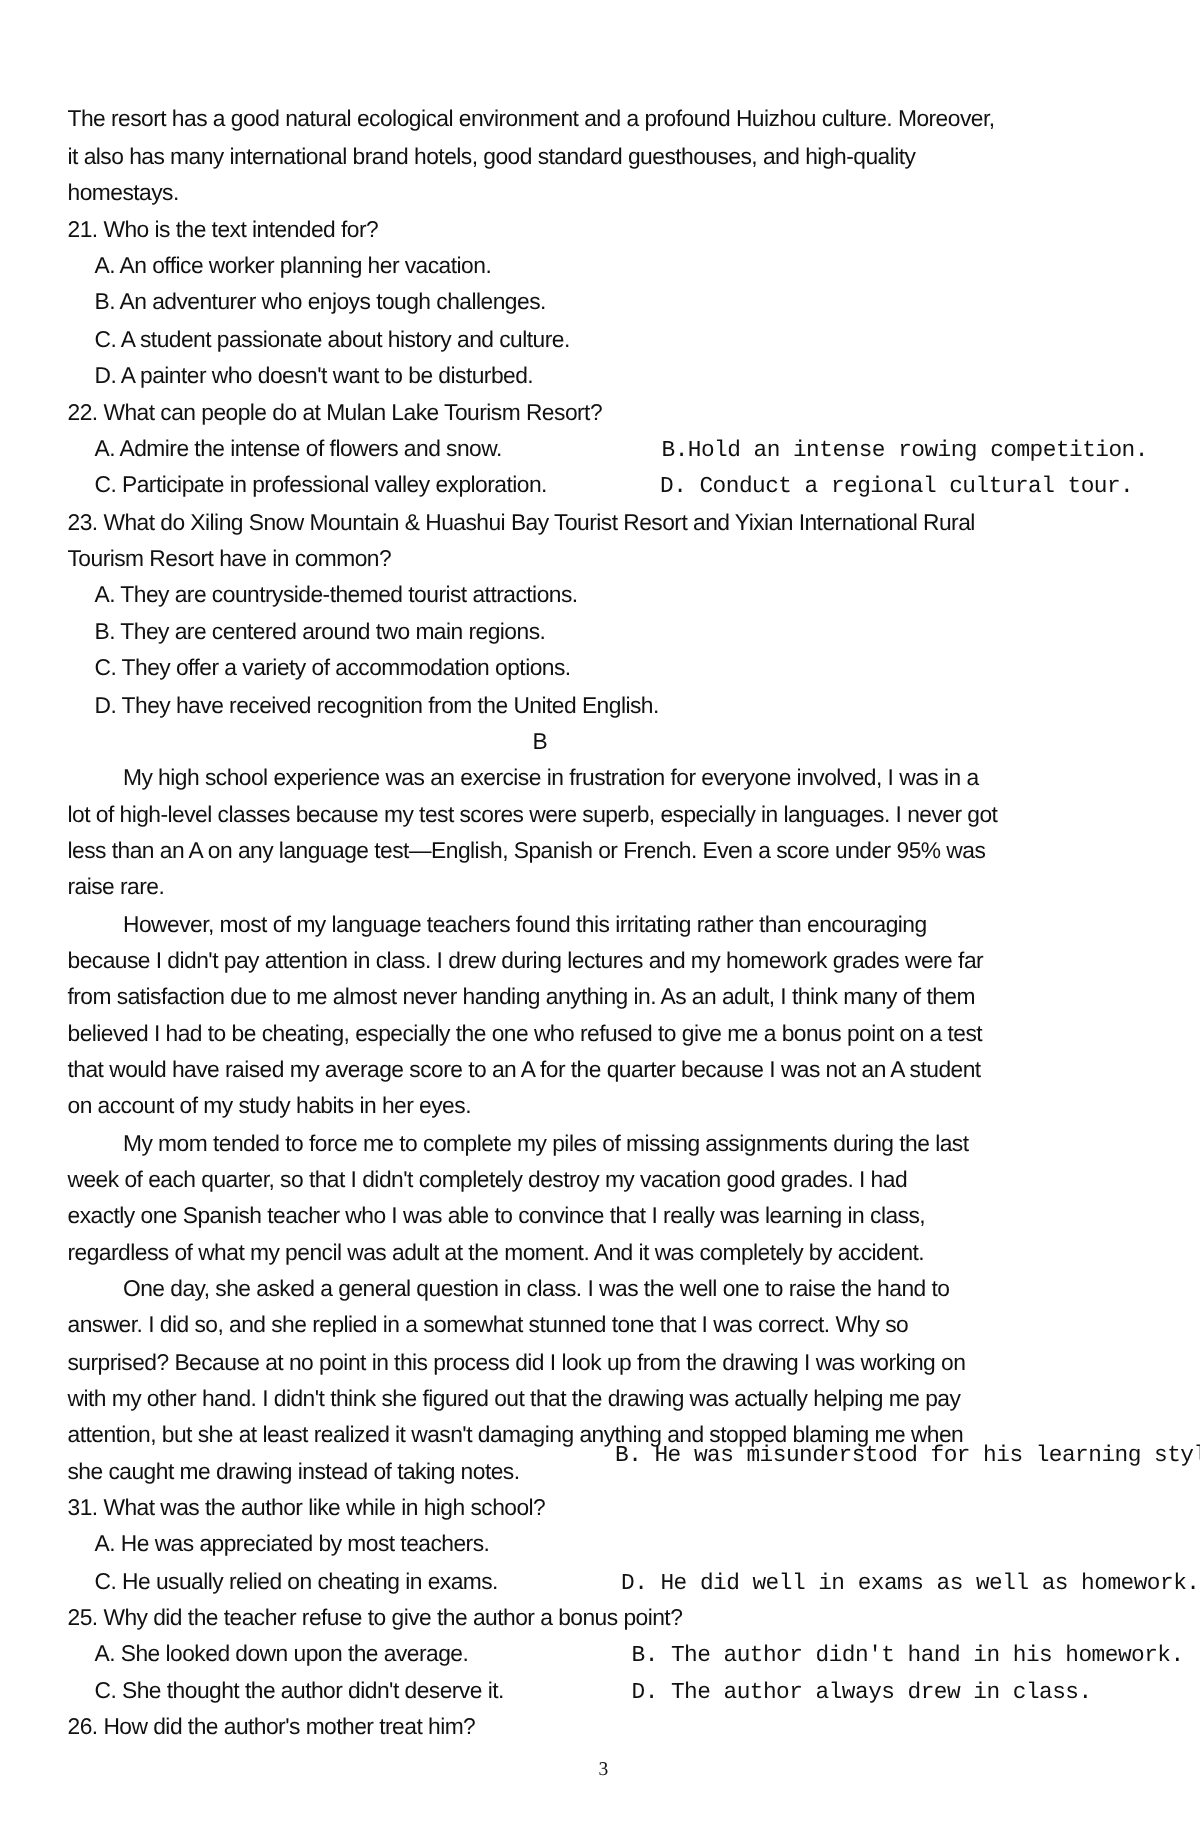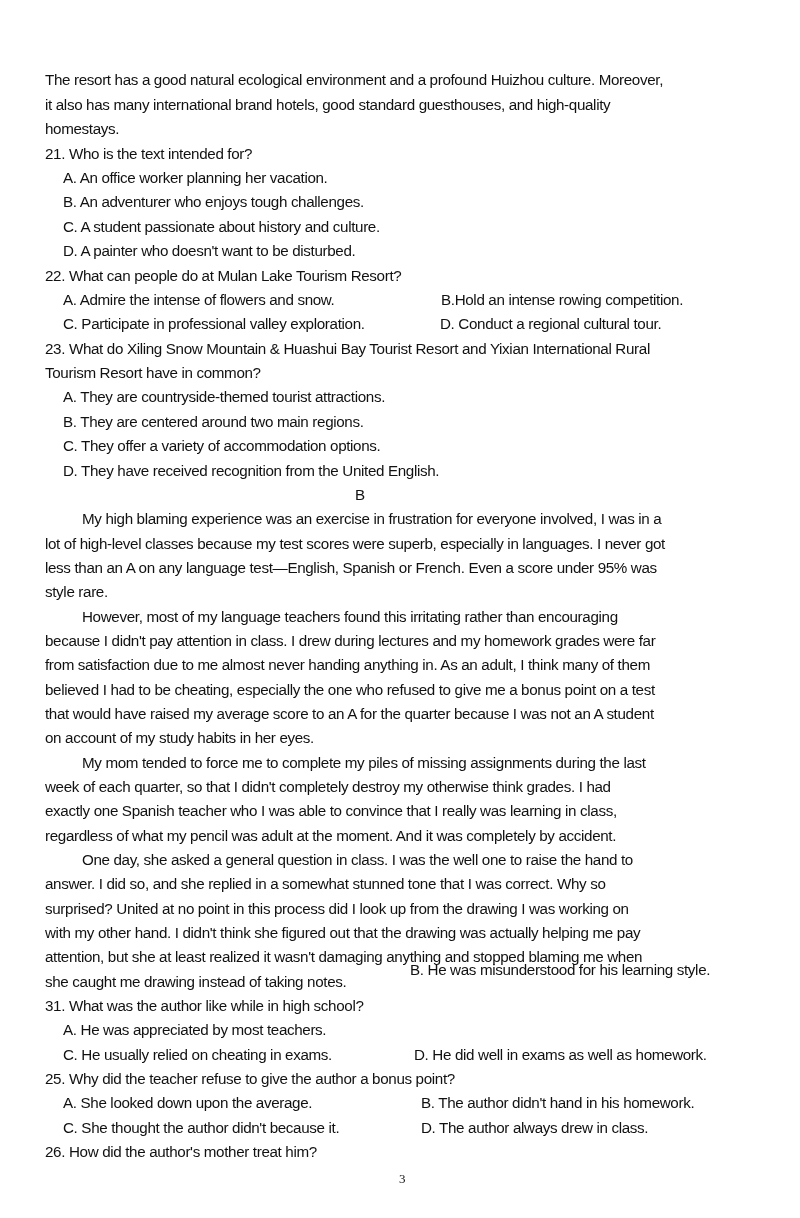--- a/index.html
+++ b/index.html
@@ -7,21 +7,21 @@
   .page {
     position: absolute; left: 0; top: 0; width: 800px; height: 1218px;
     color: #111111;
     font-family: "Liberation Sans", sans-serif;
     font-size: 15.2px;
     letter-spacing: -0.35px;
   }
   .line { position: absolute; left: 45px; white-space: nowrap; line-height: 20px; }
   .opt { left: 63px; }
   .indent { left: 82px; }
-  .col2 { position: absolute; white-space: nowrap; line-height: 20px; }
+  .col2 { position: absolute; white-space: nowrap; line-height: 20px; font-family: Liberation Mono, monospace; }
   .center { position: absolute; white-space: nowrap; line-height: 20px; }
   .pagenum { font-family: "Liberation Serif", serif; font-size: 13px; letter-spacing: 0; }
 </style>
 </head>
 <body>
 
 <div class="page">
 
   <div>
     <div class="line" style="top:70px">The resort has a good natural ecological environment and a profound Huizhou culture. Moreover,</div>
@@ -51,62 +51,62 @@
     <div class="line opt" style="top:387px">A. They are countryside-themed tourist attractions.</div>
     <div class="line opt" style="top:412px">B. They are centered around two main regions.</div>
     <div class="line opt" style="top:436px">C. They offer a variety of accommodation options.</div>
     <div class="line opt" style="top:461px">D. They have received recognition from the United English.</div>
   </div>
 
   <div class="center" style="top:485px; left:355px">B</div>
 
   <div>
     <div>
-      <div class="line indent" style="top:509px">My high blaming experience was an exercise in frustration for everyone involved, I was in a</div>
+      <div class="line indent" style="top:509px">My high school experience was an exercise in frustration for everyone involved, I was in a</div>
       <div class="line" style="top:534px">lot of high-level classes because my test scores were superb, especially in languages. I never got</div>
       <div class="line" style="top:558px">less than an A on any language test—English, Spanish or French. Even a score under 95% was</div>
-      <div class="line" style="top:582px">style rare.</div>
+      <div class="line" style="top:582px">raise rare.</div>
     </div>
     <div>
       <div class="line indent" style="top:607px">However, most of my language teachers found this irritating rather than encouraging</div>
       <div class="line" style="top:631px">because I didn't pay attention in class. I drew during lectures and my homework grades were far</div>
       <div class="line" style="top:655px">from satisfaction due to me almost never handing anything in. As an adult, I think many of them</div>
       <div class="line" style="top:680px">believed I had to be cheating, especially the one who refused to give me a bonus point on a test</div>
       <div class="line" style="top:704px">that would have raised my average score to an A for the quarter because I was not an A student</div>
       <div class="line" style="top:728px">on account of my study habits in her eyes.</div>
     </div>
     <div>
       <div class="line indent" style="top:753px">My mom tended to force me to complete my piles of missing assignments during the last</div>
-      <div class="line" style="top:777px">week of each quarter, so that I didn't completely destroy my otherwise think grades. I had</div>
+      <div class="line" style="top:777px">week of each quarter, so that I didn't completely destroy my vacation good grades. I had</div>
       <div class="line" style="top:801px">exactly one Spanish teacher who I was able to convince that I really was learning in class,</div>
       <div class="line" style="top:826px">regardless of what my pencil was adult at the moment. And it was completely by accident.</div>
     </div>
     <div>
       <div class="line indent" style="top:850px">One day, she asked a general question in class. I was the well one to raise the hand to</div>
       <div class="line" style="top:874px">answer. I did so, and she replied in a somewhat stunned tone that I was correct. Why so</div>
-      <div class="line" style="top:899px">surprised? United at no point in this process did I look up from the drawing I was working on</div>
+      <div class="line" style="top:899px">surprised? Because at no point in this process did I look up from the drawing I was working on</div>
       <div class="line" style="top:923px">with my other hand. I didn't think she figured out that the drawing was actually helping me pay</div>
       <div class="line" style="top:947px">attention, but she at least realized it wasn't damaging anything and stopped blaming me when</div>
       <div class="line" style="top:972px">she caught me drawing instead of taking notes.</div>
     </div>
   </div>
 
   <div>
     <div class="line" style="top:996px">31. What was the author like while in high school?</div>
     <div class="line opt" style="top:1020px">A. He was appreciated by most teachers.</div>
     <div class="col2" style="top:960px; left:410px">B. He was misunderstood for his learning style.</div>
     <div class="line opt" style="top:1045px">C. He usually relied on cheating in exams.</div>
     <div class="col2" style="top:1045px; left:414px">D. He did well in exams as well as homework.</div>
   </div>
 
   <div>
     <div class="line" style="top:1069px">25. Why did the teacher refuse to give the author a bonus point?</div>
     <div class="line opt" style="top:1093px">A. She looked down upon the average.</div>
     <div class="col2" style="top:1093px; left:421px">B. The author didn't hand in his homework.</div>
-    <div class="line opt" style="top:1118px">C. She thought the author didn't because it.</div>
+    <div class="line opt" style="top:1118px">C. She thought the author didn't deserve it.</div>
     <div class="col2" style="top:1118px; left:421px">D. The author always drew in class.</div>
   </div>
 
   <div>
     <div class="line" style="top:1142px">26. How did the author's mother treat him?</div>
   </div>
 
   <div class="center pagenum" style="top:1169px; left:399px">3</div>
 
 </div>

